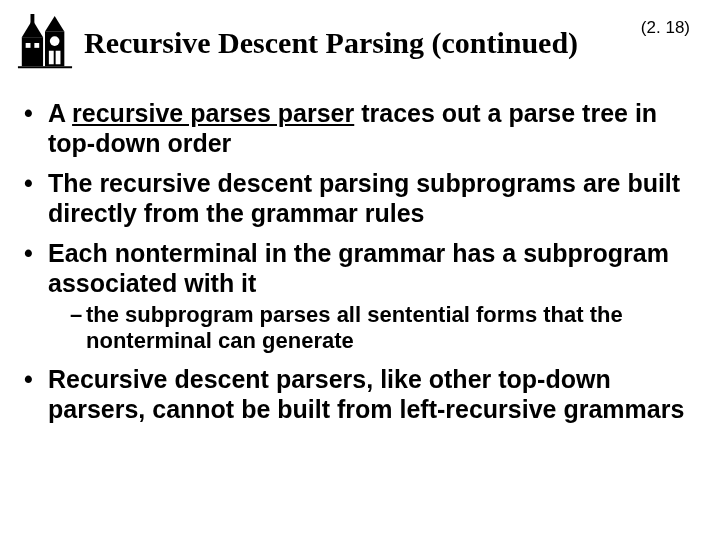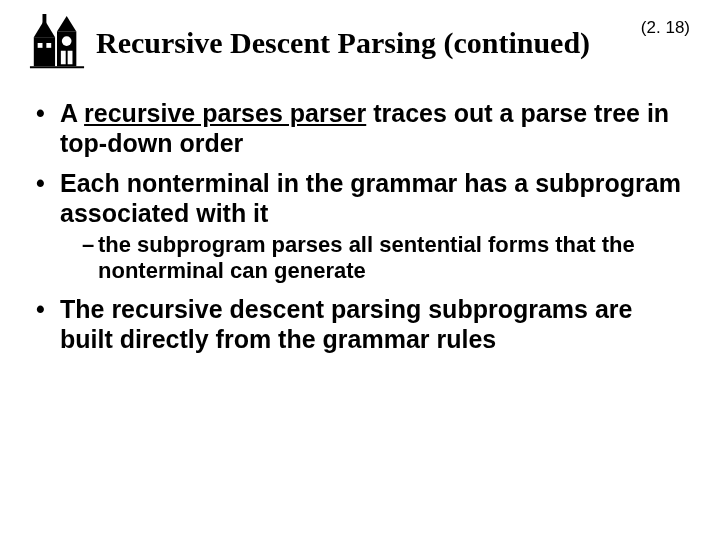--- a/index.html
+++ b/index.html
@@ -10,21 +10,21 @@
     background: #fff;
     font-family: Arial, Helvetica, sans-serif;
     color: #000;
     overflow: hidden;
   }
   .slide {
     position: relative;
     width: 720px;
     height: 380px;
     box-sizing: border-box;
-    padding: 18px 28px 20px 28px;
+    padding: 18px 28px 20px 16px;
   }
   .header {
     display: flex;
     align-items: flex-start;
   }
   .logo {
     width: 58px;
     height: 58px;
     flex: 0 0 58px;
     margin-right: 10px;
@@ -113,23 +113,26 @@
     </div>
     <div class="title">Recursive Descent Parsing (continued)</div>
     <div class="pagenum">(2. 18)</div>
   </div>
 
   <ul class="top">
     <li>
       <span>A <u>recursive parses parser</u> traces out a parse tree in top-down order</span>
     </li>
     <li>
+      <span>The recursive descent parsing subprograms are built directly from the grammar rules</span>
+    </li>
+    <li>
       <span>Each nonterminal in the grammar has a subprogram associated with it</span>
       <ul class="sub">
         <li>the subprogram parses all sentential forms that the nonterminal can generate</li>
       </ul>
     </li>
     <li>
-      <span>The recursive descent parsing subprograms are built directly from the grammar rules</span>
+      <span>Recursive descent parsers, like other top-down parsers, cannot be built from left-recursive grammars</span>
     </li>
   </ul>
 
 </div>
 
 </body></html>

